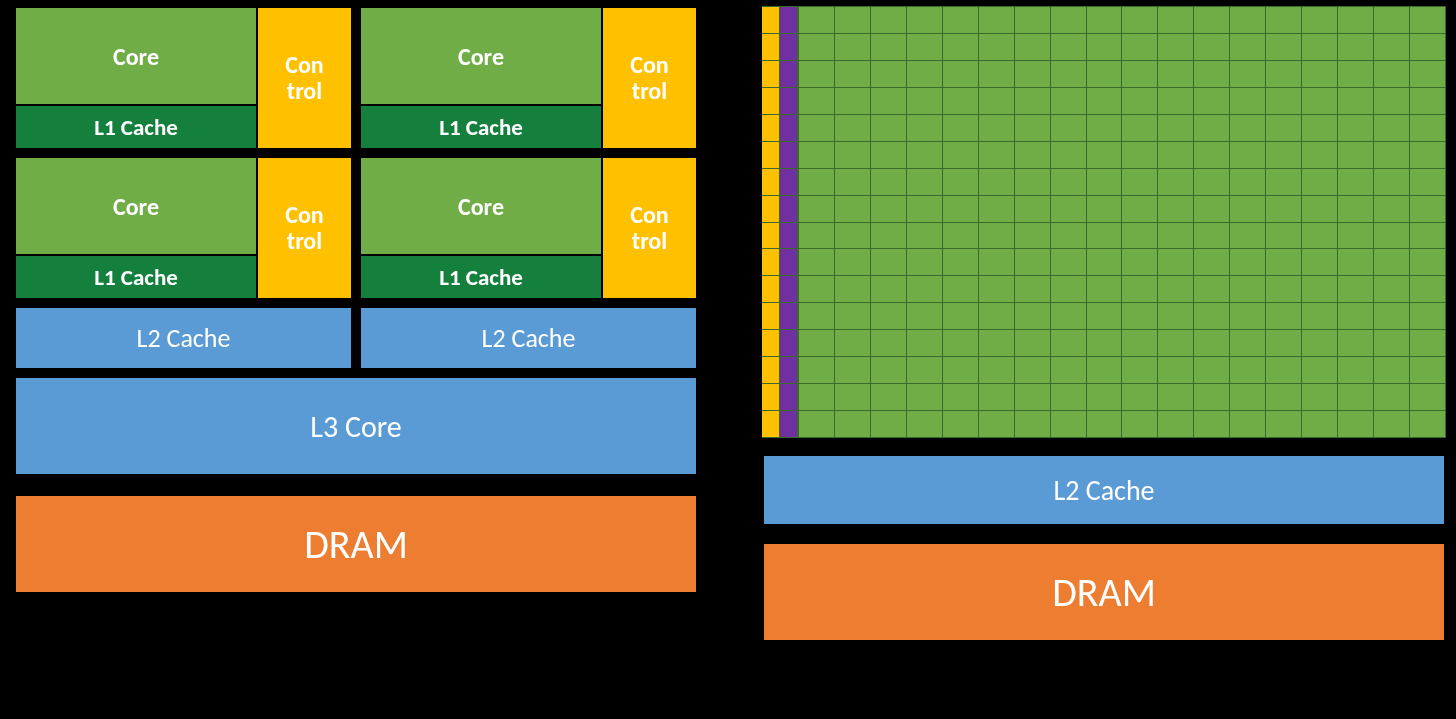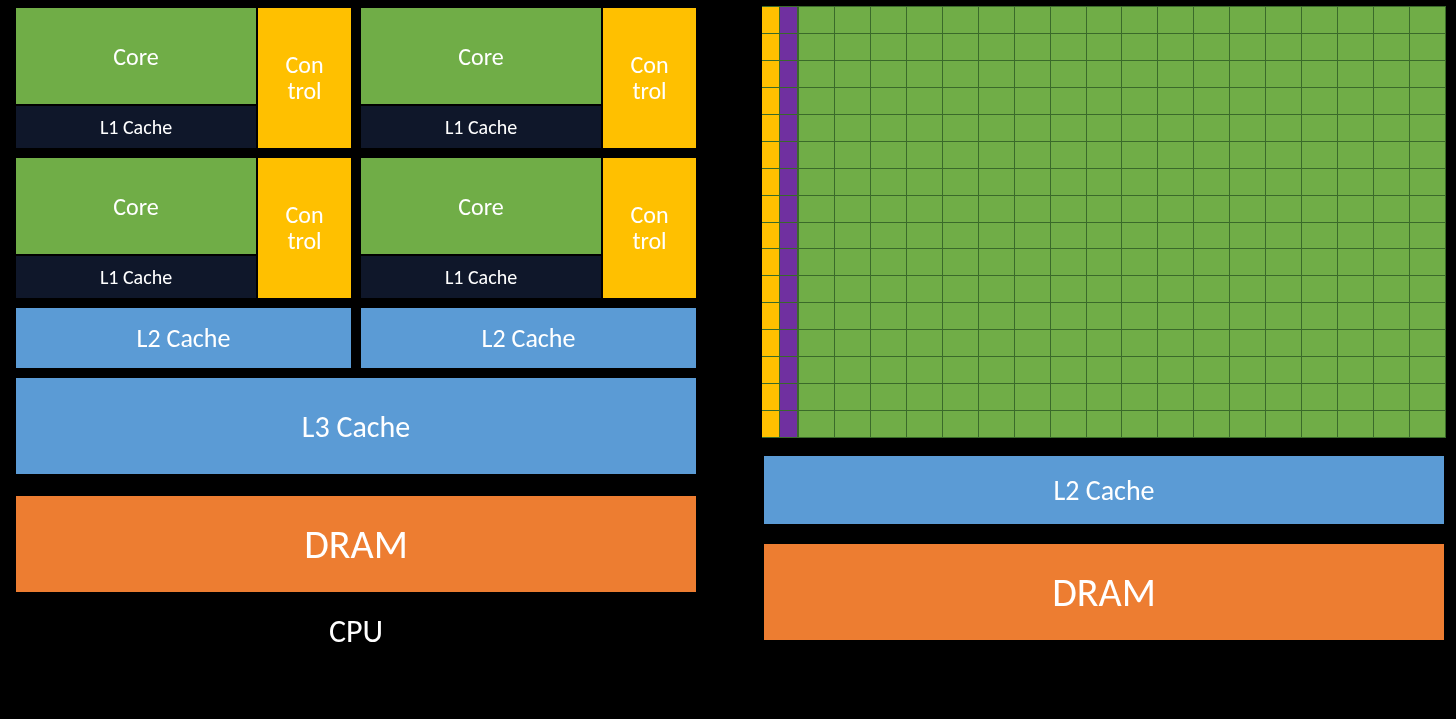--- a/index.html
+++ b/index.html
@@ -21,42 +21,43 @@
   .cpu-row {
     display: flex;
     gap: 6px;
     margin-bottom: 6px;
   }
   .core-box {
     width: 339px;
     height: 144px;
     border: 2px solid #000;
     display: flex;
+    font-weight: bold;
   }
   .core-left {
     width: 240px;
     display: flex;
     flex-direction: column;
   }
   .core-top {
     background: #70AD47;
     flex: 1;
     display: flex;
     align-items: center;
     justify-content: center;
     font-size: 24px;
     border-bottom: 2px solid #000;
   }
   .l1 {
-    background: #0f172a;
+    background: #15803d;
     height: 42px;
     display: flex;
     align-items: center;
     justify-content: center;
-    font-size: 20px;
+    font-size: 23px;
   }
   .control {
     background: #FFC000;
     flex: 1;
     display: flex;
     align-items: center;
     justify-content: center;
     font-size: 24px;
     text-align: center;
     line-height: 1.1;
@@ -196,23 +197,22 @@
         <div class="core-top">Core</div>
         <div class="l1">L1 Cache</div>
       </div>
       <div class="control">Con<br>trol</div>
     </div>
   </div>
   <div class="l2-row">
     <div class="l2">L2 Cache</div>
     <div class="l2">L2 Cache</div>
   </div>
-  <div class="l3">L3 Cache</div>
+  <div class="l3">L3 Core</div>
   <div class="dram-left">DRAM</div>
-  <div class="cpu-label">CPU</div>
 </div>
 
 <div class="gpu">
   <div class="sm">
     <div class="mini-col" id="mini-col">
         <div class="mini-row">
           <div class="mini-ctrl"></div>
           <div class="mini-l1"></div>
         </div>
         <div class="mini-row">

